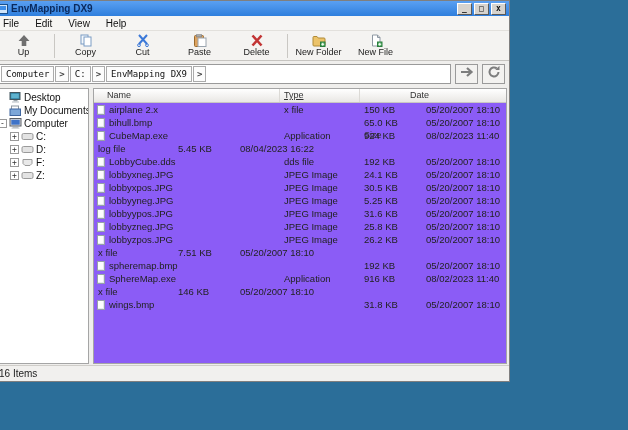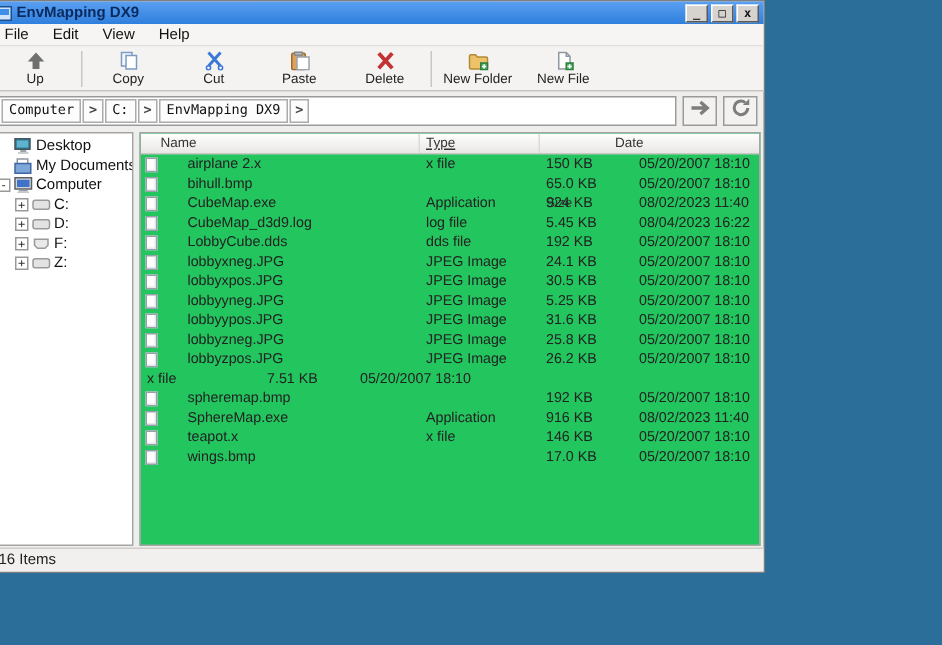--- a/index.html
+++ b/index.html
@@ -50,31 +50,31 @@
   .tree-panel{ width:92px; background:#fff; border:1px solid #a5a5a5; overflow:hidden; padding-top:2px; flex:0 0 auto;}
   .tree-row{ height:13px; display:flex; align-items:center; gap:2px; font-size:10px; color:#111; white-space:nowrap; }
   .tr-pad10{ padding-left:11px; }
   .tr-pad0{ padding-left:0; }
   .tr-pad12{ padding-left:12px; }
   .expander{ width:9px; height:9px; border:1px solid #999; background:#fff; font-size:8px; line-height:7px;
              text-align:center; color:#333; flex:0 0 auto; font-family:"DejaVu Sans Mono", monospace; }
   .tree-ico{ width:13px; height:11px; flex:0 0 auto; }
   .tree-ico svg{ width:13px; height:11px; display:block; }
 
-  .list-panel{ flex:1; background:#22c55e; border:1px solid #a5a5a5; display:flex; flex-direction:column; overflow:hidden; }
+  .list-panel{ flex:1; background:#8b5cf6; border:1px solid #a5a5a5; display:flex; flex-direction:column; overflow:hidden; }
   .list-header{ height:14px; display:flex; background:linear-gradient(#ffffff,#e9e7e4); border-bottom:1px solid #c9c7c3; flex:0 0 auto; }
   .hcell{ font-size:9px; color:#333; line-height:13px; border-right:1px solid #dcdad6; padding-left:4px; }
   .hc-name{ width:186px; padding-left:13px; }
   .hc-type{ width:80px;text-decoration:underline; }
   .hc-size{ width:46px;margin-top:40px; }
   .hc-date{ flex:1; border-right:none; }
   .rows{ flex:1; overflow:hidden; }
   .row{ height:13px; display:flex; align-items:center; font-size:9.5px; color:#222; }
   .cell{ white-space:nowrap; overflow:hidden; }
-  .c-name{ width:186px; display:flex; align-items:center; gap:20px; padding-left:3px; }
+  .c-name{ width:186px; display:flex; align-items:center; gap:4px; padding-left:3px; }
   .c-type{ width:80px; padding-left:4px; }
   .c-size{ width:46px; padding-left:4px; }
   .c-date{ flex:1; padding-left:4px;margin-left:16px; }
   .file-ico{ width:8px; height:10px; background:#fdfdfd; border:1px solid #97a0aa; flex:0 0 auto;
              box-shadow:inset -1px -1px 0 #e4e8ec; }
 
   
   .statusbar{ height:16px; background:#f1f0ee; border-top:1px solid #cfcdc9; font-size:10px; color:#222;
               line-height:15px; padding-left:4px; flex:0 0 auto; }
 </style>
@@ -304,24 +304,20 @@
             <span class="cell c-name">
               <span class="file-ico"></span>
               <span>CubeMap.exe</span>
             </span>
             <span class="cell c-type">Application</span>
             <span class="cell c-size">924 KB</span>
             <span class="cell c-date">08/02/2023 11:40</span>
           </div>
 
           <div class="row">
-            <span class="cell c-name">
-              <span class="file-ico"></span>
-              <span>CubeMap_d3d9.log</span>
-            </span>
             <span class="cell c-type">log file</span>
             <span class="cell c-size">5.45 KB</span>
             <span class="cell c-date">08/04/2023 16:22</span>
           </div>
 
           <div class="row">
             <span class="cell c-name">
               <span class="file-ico"></span>
               <span>LobbyCube.dds</span>
             </span>
@@ -410,36 +406,32 @@
             <span class="cell c-name">
               <span class="file-ico"></span>
               <span>SphereMap.exe</span>
             </span>
             <span class="cell c-type">Application</span>
             <span class="cell c-size">916 KB</span>
             <span class="cell c-date">08/02/2023 11:40</span>
           </div>
 
           <div class="row">
-            <span class="cell c-name">
-              <span class="file-ico"></span>
-              <span>teapot.x</span>
-            </span>
             <span class="cell c-type">x file</span>
             <span class="cell c-size">146 KB</span>
             <span class="cell c-date">05/20/2007 18:10</span>
           </div>
 
           <div class="row">
             <span class="cell c-name">
               <span class="file-ico"></span>
               <span>wings.bmp</span>
             </span>
             <span class="cell c-type"></span>
-            <span class="cell c-size">17.0 KB</span>
+            <span class="cell c-size">31.8 KB</span>
             <span class="cell c-date">05/20/2007 18:10</span>
           </div>
         </div>
     </div>
   </div>
 
   <div class="statusbar">
     <span>16 Items</span>
   </div>
 </div>

